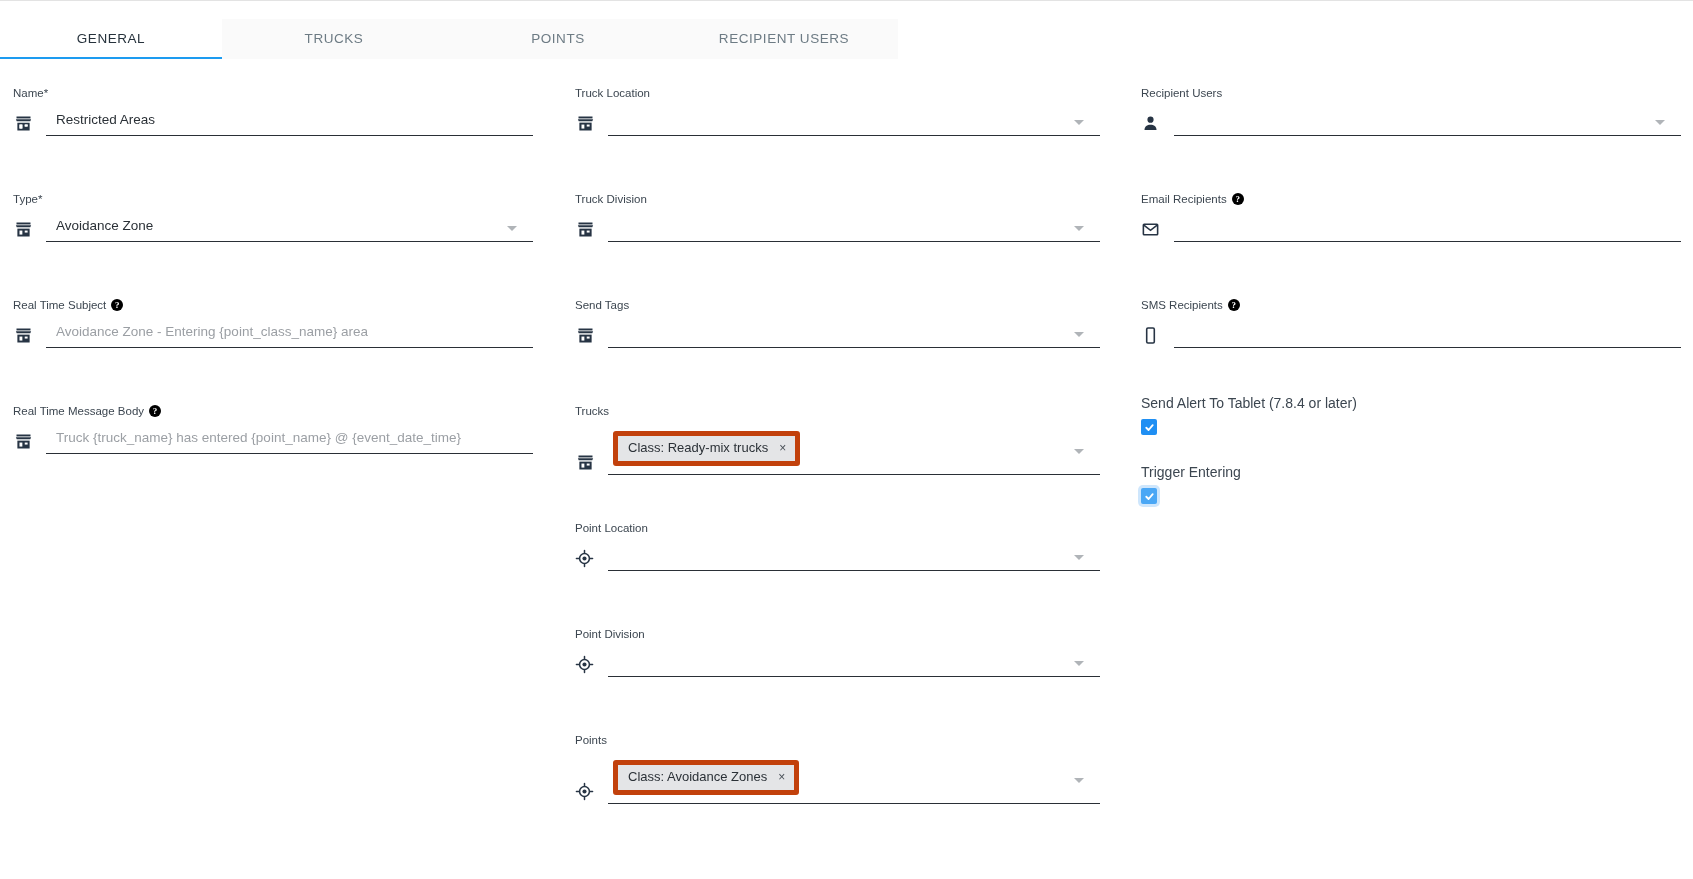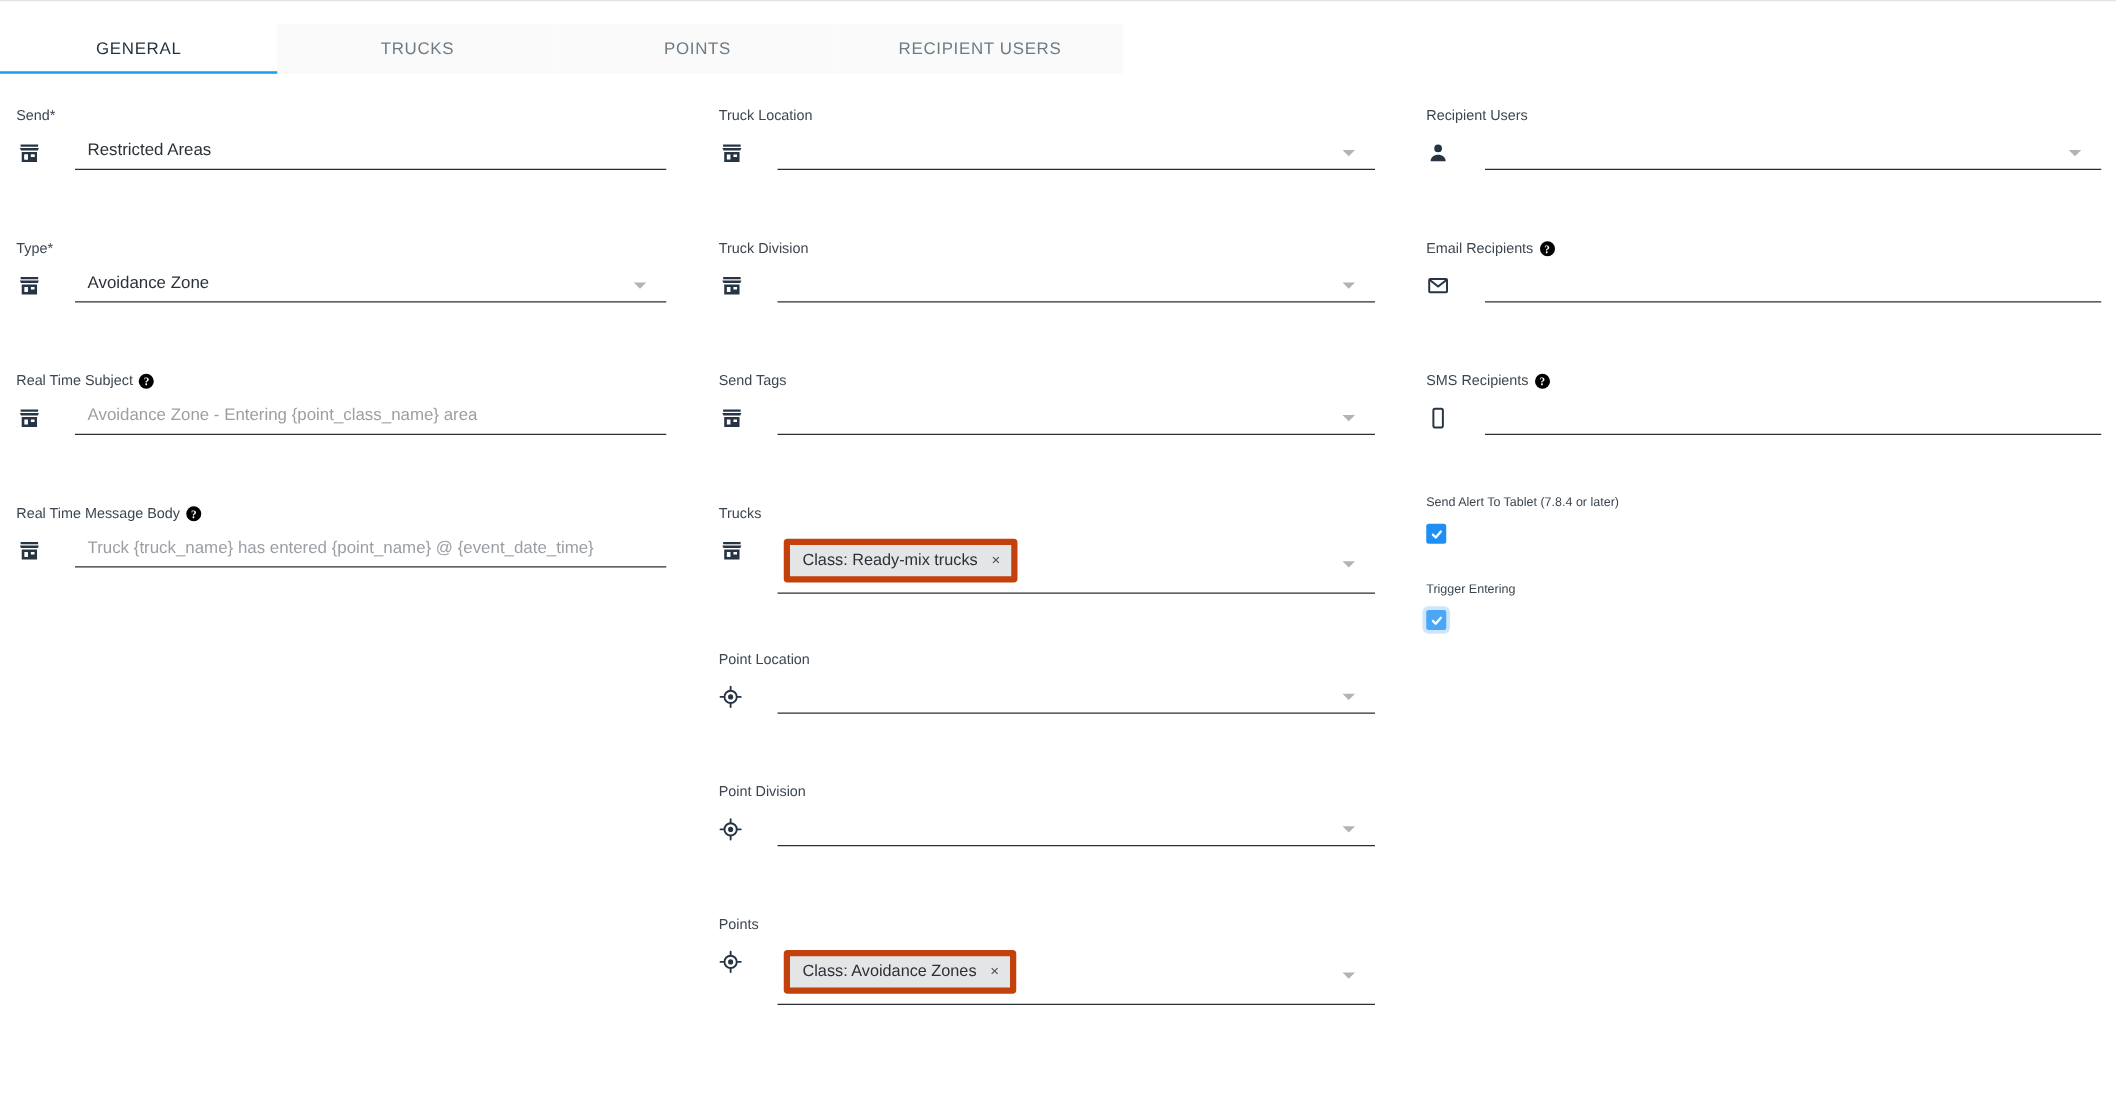--- a/index.html
+++ b/index.html
@@ -55,21 +55,21 @@
   }
   .help {
     display: inline-flex; align-items: center; justify-content: center;
     width: 12px; height: 12px; border-radius: 50%;
     background: #000; color: #fff;
     font-size: 9px; font-weight: bold; line-height: 1;
     cursor: pointer; margin-left: 3px;
     font-family: "Liberation Serif", serif;
   }
   .fld-row {
-    display: flex; align-items: flex-start; gap: 14px;
+    display: flex; align-items: flex-end; gap: 0;
   }
   .fld-icon {
     width: 26px; min-width: 26px; height: 26px;
     display: flex; align-items: center; justify-content: flex-start;
     color: #273444; margin-right: 7px;
   }
   .fld-icon svg { display: block; }
   .fld-control {
     position: relative; flex: 1;
     border-bottom: 1px solid #2a2f36;
@@ -104,21 +104,21 @@
     white-space: nowrap;
   }
   .chip-x {
     font-size: 12px; color: #4a5058; cursor: pointer;
     line-height: 1; padding: 0 1px;
   }
 
   
   .cb-field { margin-bottom: 0; }
   .cb-label {
-    font-size: 10px; color: #3c4650; line-height: 14px;
+    font-size: 14px; color: #3c4650; line-height: 14px;
     white-space: nowrap; margin-bottom: 9px;
   }
   .checkbox {
     width: 16px; height: 16px; border-radius: 2px;
     background: #1f8ff3; display: flex;
     align-items: center; justify-content: center;
     cursor: pointer;
   }
   .checkbox.focused {
     background: #4aa7f5;
@@ -143,21 +143,21 @@
   </div>
   <div class="tab t3">
     <span>RECIPIENT USERS</span>
   </div>
 </div>
 
 <div class="col col-left">
 
   <div class="field" style="margin-bottom:56px">
     <div class="fld-label">
-      <span>Send*</span>
+      <span>Name*</span>
     </div>
     <div class="fld-row">
       <span class="fld-icon">
         <svg width="21" height="21" viewBox="0 0 24 24" fill="currentColor">
             <path d="M4 4h16v2.2H4z"></path>
             <path d="M3.3 7.2h17.4l-1 2.3H4.3z"></path>
             <path d="M5 11h14v9H5zm2.4 2.2v4.6h3.3v-4.6zm6 0v2.3h3.3v-2.3z" fill="currentColor"></path>
             <path d="M7.4 13.2h3.3v4.6H7.4z" fill="#fff"></path>
             <path d="M13.4 13.2h3.3v2.3h-3.3z" fill="#fff"></path>
           </svg>

